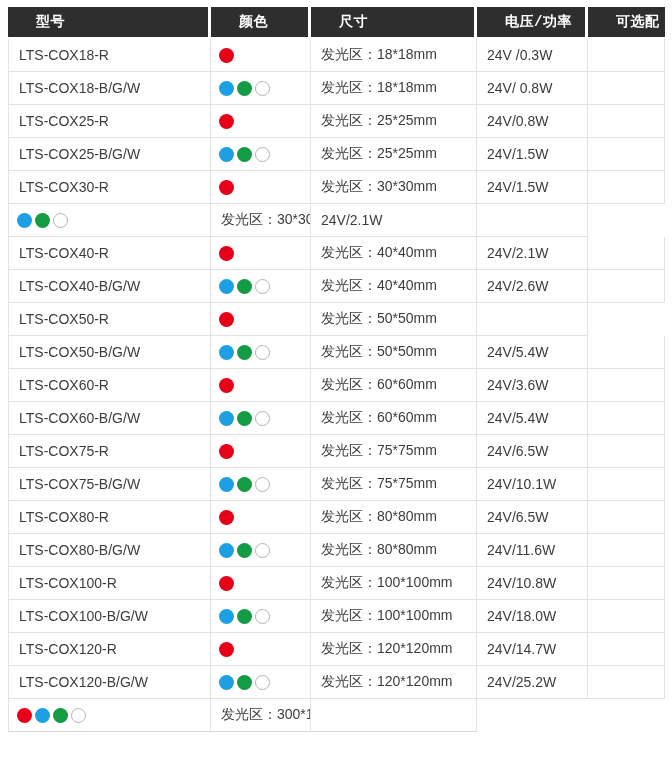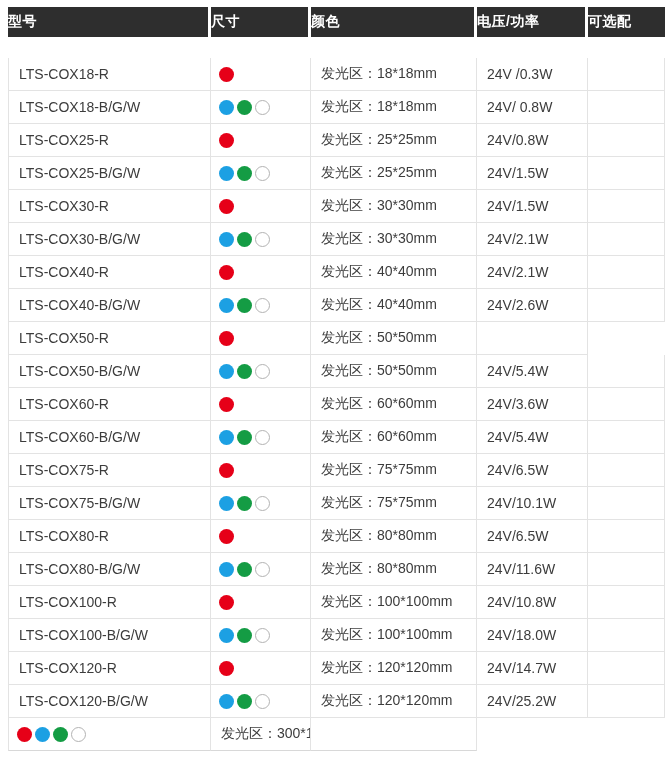--- a/index.html
+++ b/index.html
@@ -35,30 +35,31 @@
   }
   .header-row, .body-row {
     display: grid;
     grid-template-columns: 203px 100px 166px 111px 77px;
   }
   .hcell {
     box-sizing: border-box;
     height: 30px;
     display: flex;
     align-items: center;
-    padding-left: 0;
+    padding-left: 28px;
     background: var(--header-bg);
     color: var(--header-text);
     font-size: 14px;
     font-weight: bold;
     border-right: 3px solid #ffffff;
     letter-spacing: 0.5px;
+    font-family: Liberation Mono, monospace;
   }
   .hcell:last-child { border-right: none; text-align: center; }
-  .tbody { padding-top: 21px; }
+  .tbody { padding-top: 2px; }
   .body-row .cell {
     box-sizing: border-box;
     height: 33px;
     display: flex;
     align-items: center;
     padding-left: 10px;
     font-size: 14px;
     color: var(--body-text);
     border-bottom: 1px solid var(--border);
     border-right: 1px solid var(--border);
@@ -80,22 +81,22 @@
   .dot-green { background: var(--dot-green); }
   .dot-white { background: var(--dot-white); box-sizing: border-box; border: 1px solid var(--dot-white-ring); }
 </style>
 </head>
 <body>
 
 <div class="page">
   <div class="spec-table">
     <div class="header-row">
       <div class="hcell">型号</div>
+      <div class="hcell">颜色</div>
       <div class="hcell">尺寸</div>
-      <div class="hcell">颜色</div>
       <div class="hcell">电压/功率</div>
       <div class="hcell">可选配</div>
     </div>
     <div class="tbody" id="table-body">
   <div class="body-row">
     <div class="cell c-model">LTS-COX18-R</div>
     <div class="cell c-color">
             <span class="dot dot-red"></span>
           </div>
     <div class="cell c-size">发光区：18*18mm</div>
@@ -141,21 +142,20 @@
     <div class="cell c-model">LTS-COX30-R</div>
     <div class="cell c-color">
             <span class="dot dot-red"></span>
           </div>
     <div class="cell c-size">发光区：30*30mm</div>
     <div class="cell c-power">24V/1.5W</div>
     <div class="cell c-optional"></div>
   </div>
 
   <div class="body-row">
-    <div class="cell c-model">LTS-COX30-B/G/W</div>
     <div class="cell c-color">
             <span class="dot dot-blue"></span>
             <span class="dot dot-green"></span>
             <span class="dot dot-white"></span>
           </div>
     <div class="cell c-size">发光区：30*30mm</div>
     <div class="cell c-power">24V/2.1W</div>
     <div class="cell c-optional"></div>
   </div>
 

